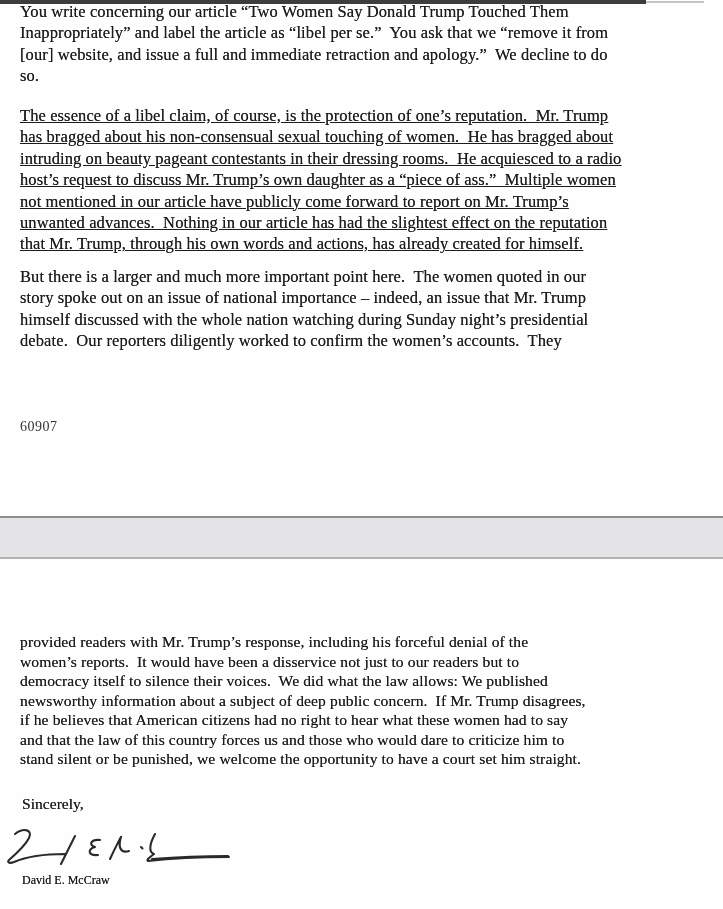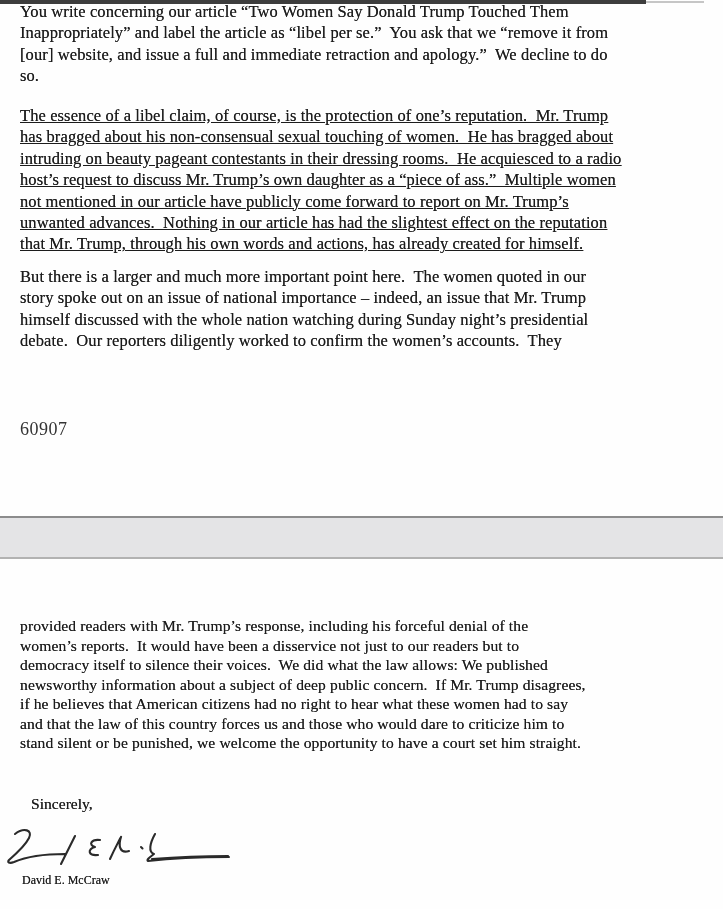--- a/index.html
+++ b/index.html
@@ -40,45 +40,44 @@
     letter-spacing: 0.1px;
     color: #1c1c1c;
     text-shadow: 0 0 0.4px #4a4a4a;
   }
   .para.p1 { top: 1px; }
   .para.p2 { top: 105px; text-decoration: underline; }
   .para.p3 { top: 266px; }
   .doc-number {
     position: absolute;
     left: 20px; top: 419px;
-    font-size: 18px;
+    font-size: 14px;
     color: #333333;
     letter-spacing: 0.5px;
   }
   
   .separator-band {
     position: absolute;
     left: 0; top: 516px;
     width: 723px; height: 39px;
     background: #e4e4e6;
     border-top: 2px solid #8c8c8c;
     border-bottom: 2px solid #b2b2b2;
   }
   .para.p4 {
-    top: 616px;
+    top: 632px;
     font-size: 15.6px;
     line-height: 19.5px;
   }
   .closing {
     position: absolute;
     left: 22px; top: 795px;
     font-size: 15.6px;
     color: #1c1c1c;
     text-shadow: 0 0 0.4px #4a4a4a;
-    margin-left: 9px;
   }
   .signature {
     position: absolute;
     left: 2px; top: 824px;
     width: 240px; height: 48px;
   }
   .signature path {
     fill: none;
     stroke: #2a2a2a;
     stroke-width: 2.1;

